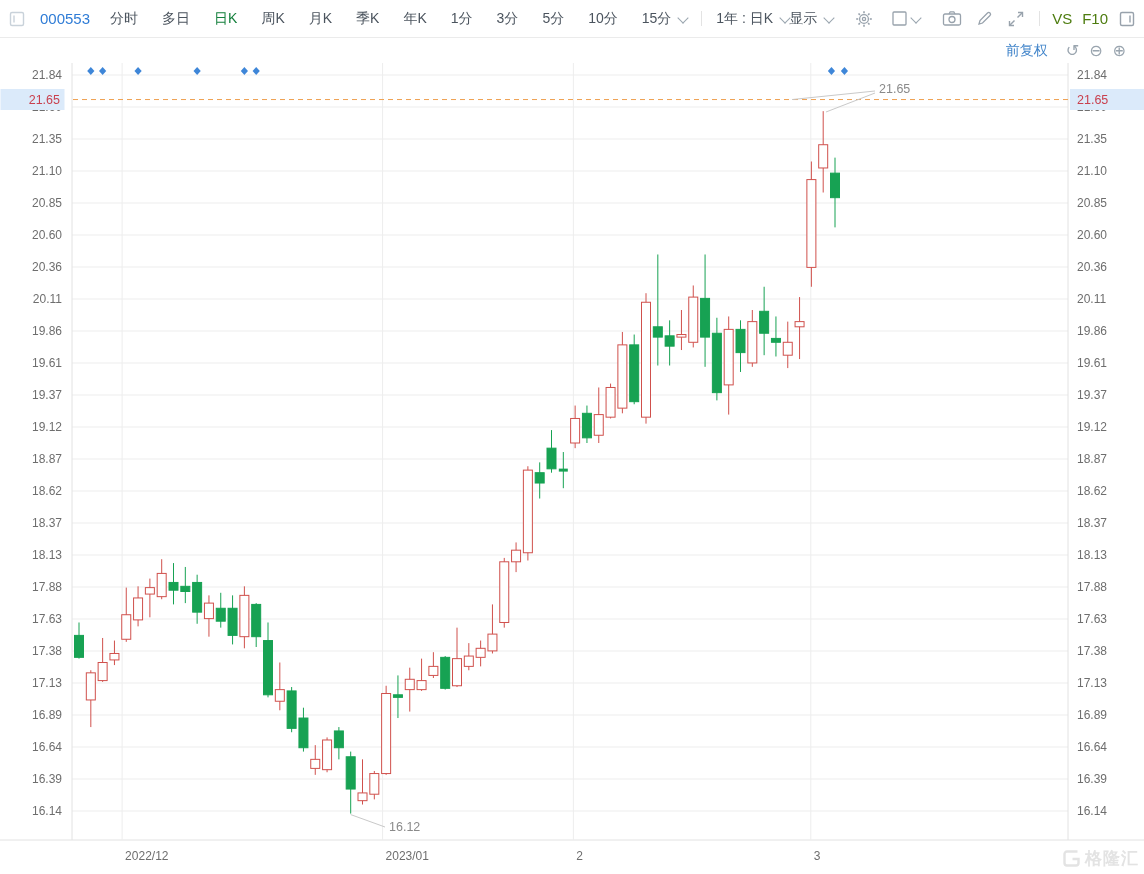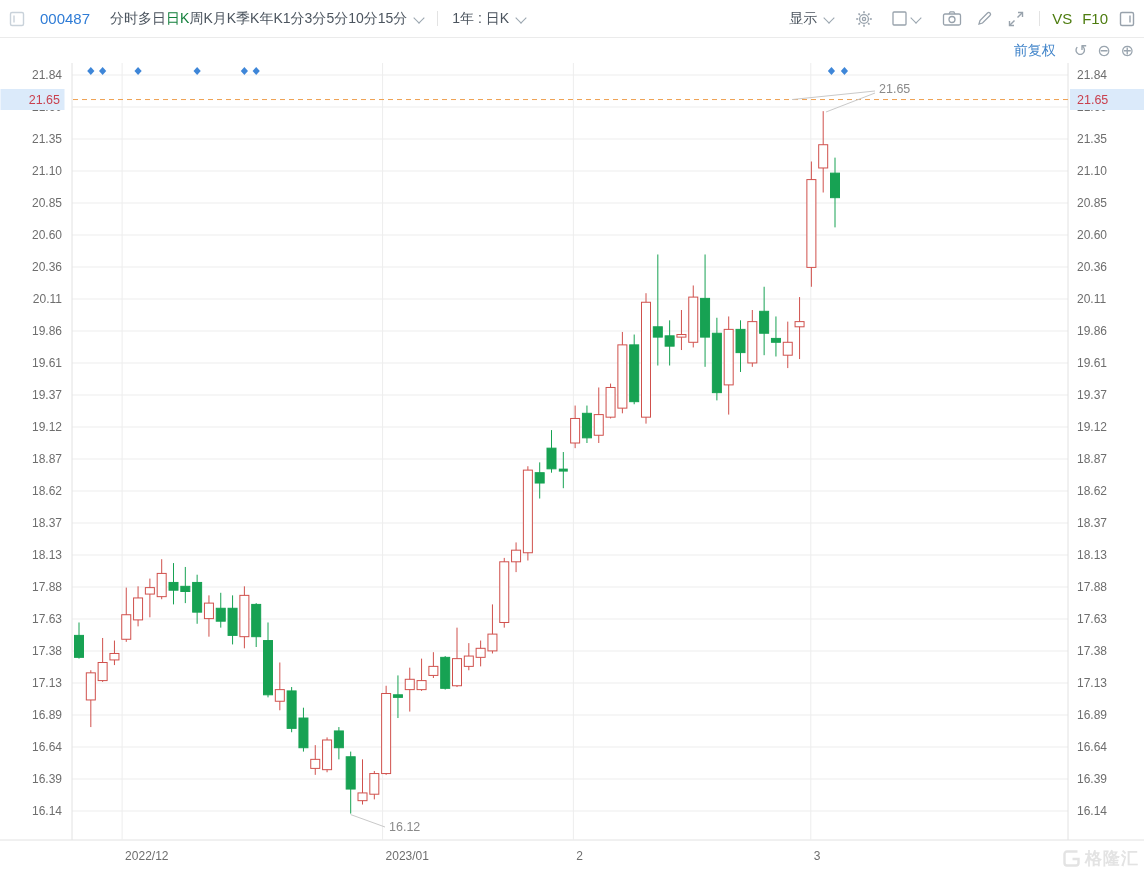--- a/index.html
+++ b/index.html
@@ -3,32 +3,32 @@
 <meta charset="utf-8">
 <style>
   html,body{margin:0;padding:0;background:#fff;}
   .app{position:relative;width:1144px;height:874px;background:#fff;overflow:hidden;
        font-family:"Liberation Sans","DejaVu Sans",sans-serif;}
   
   .toolbar{position:relative;z-index:3;display:flex;align-items:center;height:37px;
            background:#fff;border-bottom:1px solid #ebebeb;font-size:14px;color:#4b545e;white-space:nowrap;}
   .tb-icon{display:inline-flex;align-items:center;justify-content:center;}
   .symbol{color:#2f7cd6;font-size:15px;margin-left:14px;}
-  .tab{cursor:pointer;}
+  .tab{margin-left:24px;cursor:pointer;}
   .tab.active{color:#15803d;}
   .chev{display:inline-block;width:7px;height:7px;border-right:1.4px solid #9aa5af;
         border-bottom:1.4px solid #9aa5af;transform:rotate(45deg);margin:-2px 0 0 8px;vertical-align:middle;}
   .vsep{width:1px;height:15px;background:#e3e3e3;margin-left:14px;}
   .range{margin-left:14px;}
   .display{margin-left:auto;}
   .ticon{margin-left:18px;display:inline-flex;align-items:center;}
   .graytxt{color:#4d7c0f;font-size:15px;}
   
   .subbar{position:relative;z-index:3;display:flex;align-items:center;justify-content:flex-end;
-          height:25px;background:#fff;padding-right:10px;}
+          height:25px;background:#fff;padding-right:18px;}
   .adjust{color:#3f83c9;font-size:14px;margin-right:18px;cursor:pointer;}
   .zicons{display:flex;align-items:center;gap:10px;color:#9aa5af;}
   .zglyph{font-family:"DejaVu Sans",sans-serif;font-size:16px;line-height:16px;cursor:pointer;}
   
   .chart-svg{position:absolute;left:0;top:0;z-index:1;}
   
   .watermark{position:absolute;right:5px;bottom:4px;z-index:2;display:flex;align-items:center;gap:4px;
              color:#e3e3e3;font-size:17px;font-weight:bold;letter-spacing:1px;}
 </style>
 </head>
@@ -36,21 +36,21 @@
 
 <div class="app">
 
   <div class="toolbar">
     <span class="tb-icon" style="margin-left:8px">
       <svg width="18" height="18" viewBox="0 0 18 18">
           <rect x="2.5" y="2.5" width="13" height="13" rx="1.5" fill="none" stroke="#c9d2da" stroke-width="1.4"></rect>
           <line x1="6" y1="5.5" x2="6" y2="12.5" stroke="#c9d2da" stroke-width="1.4"></line>
         </svg>
     </span>
-    <span class="symbol">000487</span>
+    <span class="symbol">000553</span>
 
     <span class="tab" style="margin-left:20px">分时</span>
     <span class="tab">多日</span>
     <span class="tab active">日K</span>
     <span class="tab">周K</span>
     <span class="tab">月K</span>
     <span class="tab">季K</span>
     <span class="tab">年K</span>
     <span class="tab">1分</span>
     <span class="tab">3分</span>

